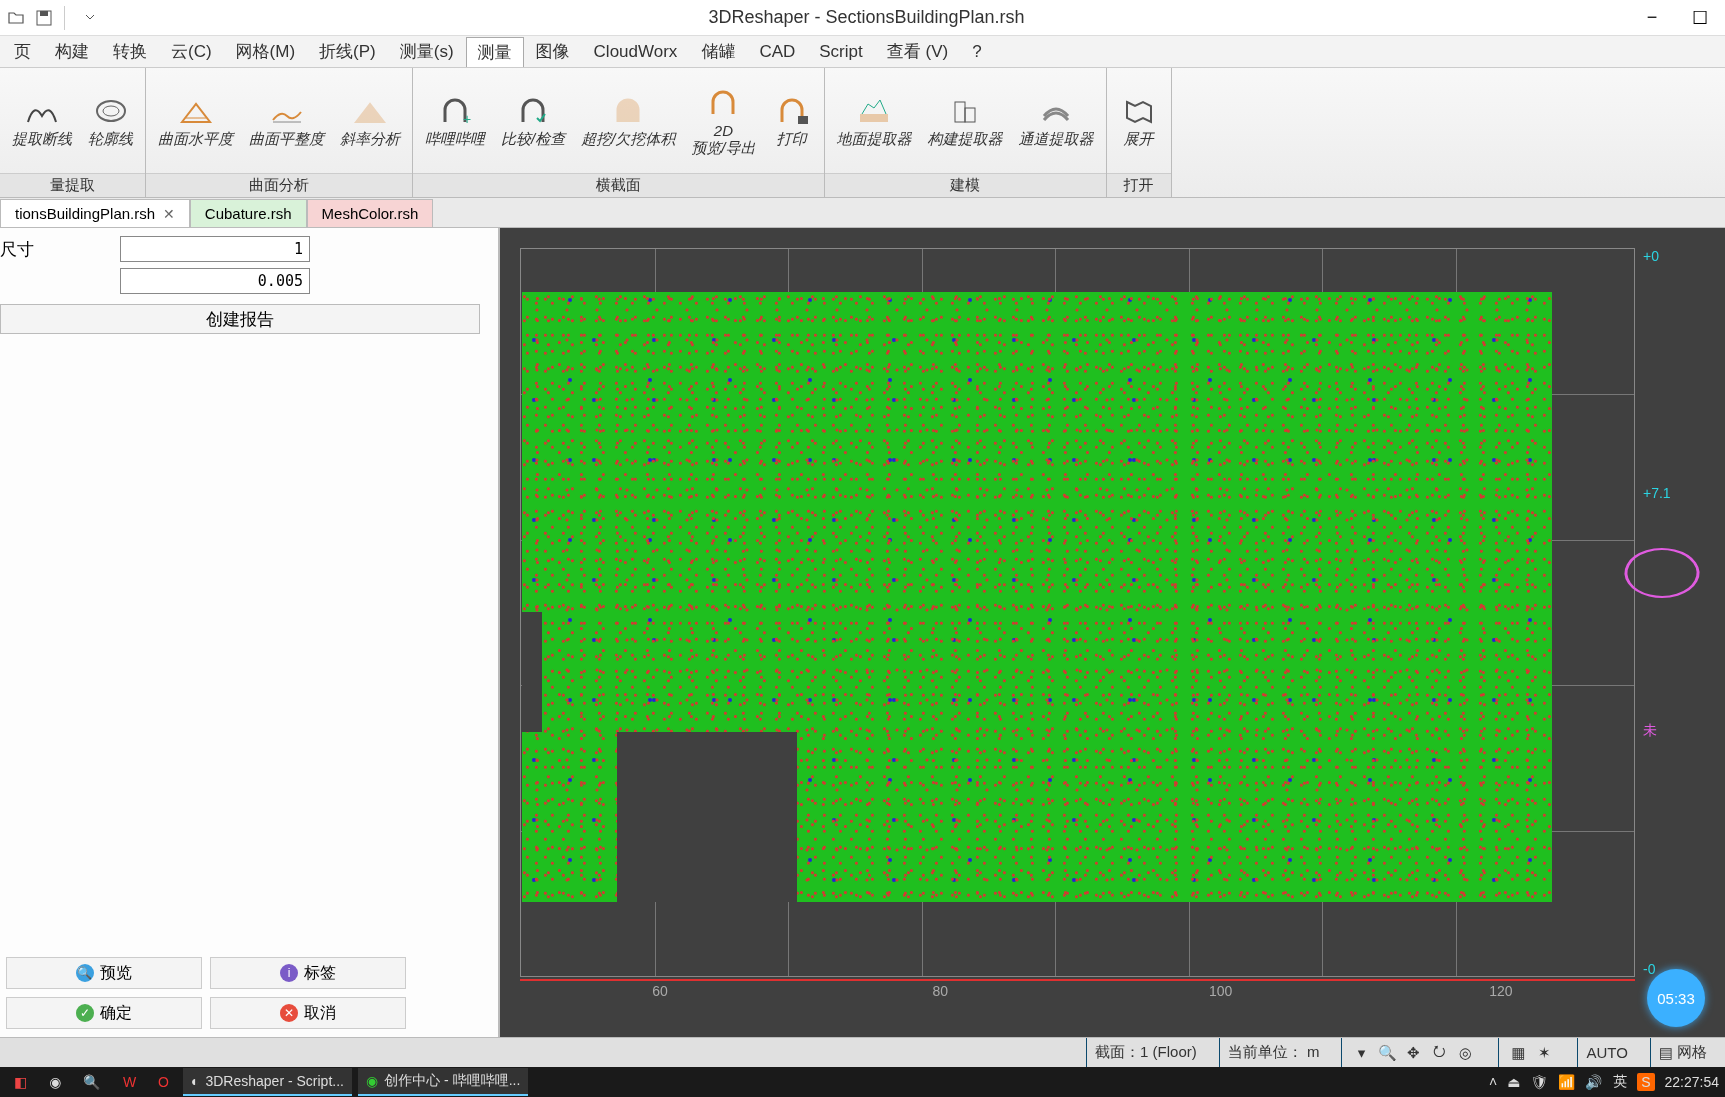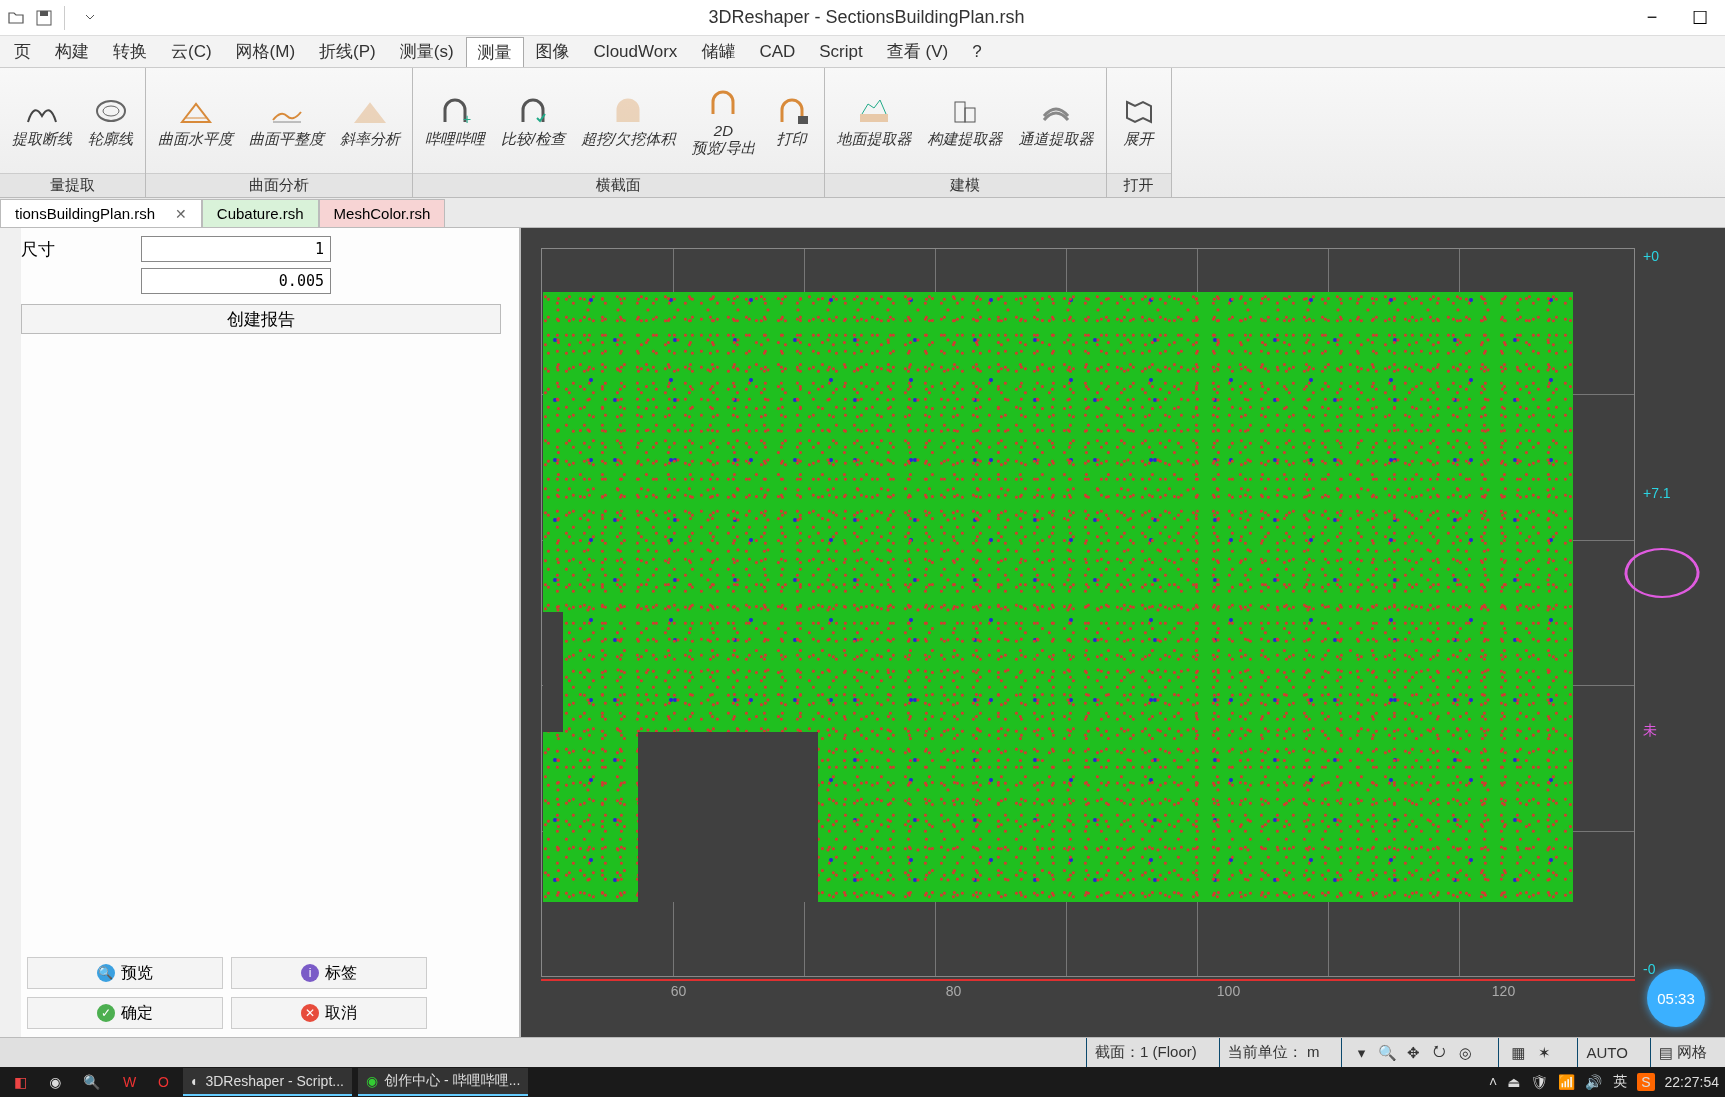--- a/index.html
+++ b/index.html
@@ -23,28 +23,28 @@
 .ribbon { height:130px; background:linear-gradient(#f8f8f8,#ececec); display:flex; border-bottom:1px solid #bbb; }
 .ribbon-group { border-right:1px solid #bbb; display:flex; flex-direction:column; }
 .ribbon-group .btns { flex:1; display:flex; align-items:center; padding:4px 8px; gap:8px; }
 .ribbon-group .group-label { height:24px; font-size:15px; color:#333; text-align:center; border-top:1px solid #ccc; background:#e4e4e4; display:flex; align-items:center; justify-content:center; }
 .ribbon-btn { display:flex; flex-direction:column; align-items:center; gap:2px; padding:2px 4px; cursor:pointer; min-width:46px; }
 .ribbon-btn .icon { width:40px; height:36px; display:flex; align-items:center; justify-content:center; }
 .ribbon-btn .lbl { font-size:15px; color:#333; text-align:center; line-height:1.1; white-space:pre;font-style:italic; }
 
 
 .doctabs { height:30px; background:#eaeaea; display:flex; align-items:flex-end; border-bottom:1px solid #bbb; }
-.doctab { height:28px; padding:0 14px; display:flex; align-items:center; gap:20px; font-size:15px; border:1px solid #bbb; border-bottom:none; background:#f5f5f5; cursor:pointer; }
+.doctab { height:28px; padding:0 14px; display:flex; align-items:center; gap:8px; font-size:15px; border:1px solid #bbb; border-bottom:none; background:#f5f5f5; cursor:pointer; }
 .doctab.active { background:#fff; }
 .doctab.cubature { background:#d9f2d9; }
 .doctab.mesh { background:#f7d4d4; }
 .doctab .close { font-size:14px; color:#666; }
 
 
-.main { position:absolute; top:228px; left:0; right:0; bottom:60px; display:flex;margin-left:21px; }
+.main { position:absolute; top:228px; left:0; right:0; bottom:60px; display:flex; }
 .sidepanel { width:500px; background:#fdfdfd; border-right:2px solid #bbb; display:flex; flex-direction:column; padding:8px 8px 0 0; }
 .sidepanel .form-row { display:flex; align-items:center; margin-bottom:6px; }
 .sidepanel .form-label { width:120px; font-size:17px; }
 .sidepanel .form-input { width:190px; height:26px; border:1px solid #888; text-align:right; padding:0 6px; font-size:15px; font-family:monospace; }
 .sidepanel .wide-btn { width:480px; height:30px; border:1px solid #bbb; background:#f4f4f4; font-size:17px; cursor:pointer; margin-top:4px;font-family:Liberation Serif, serif; }
 .sidepanel .spacer { flex:1; }
 .sidepanel .bottom-btns { display:flex; flex-wrap:wrap; gap:8px; padding:6px 0 8px 6px; }
 .sidepanel .bottom-btns button { width:196px; height:32px; border:1px solid #ccc; background:#f4f4f4; font-size:16px; display:flex; align-items:center; justify-content:center; gap:6px; cursor:pointer; }
 .circ { width:18px; height:18px; border-radius:50%; display:inline-flex; align-items:center; justify-content:center; color:#fff; font-size:12px; }
 .circ.blue{background:#3aa0e0;} .circ.purple{background:#7a5bc7;} .circ.green{background:#4caf50;} .circ.red{background:#e74c3c;}

